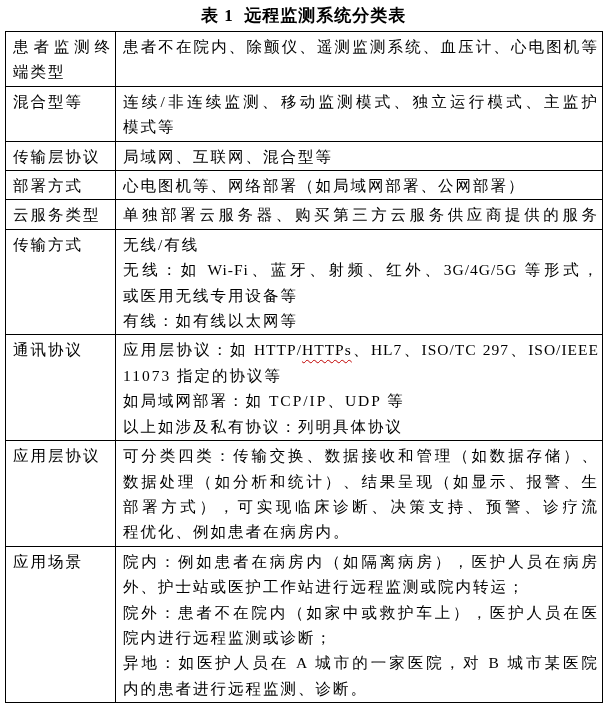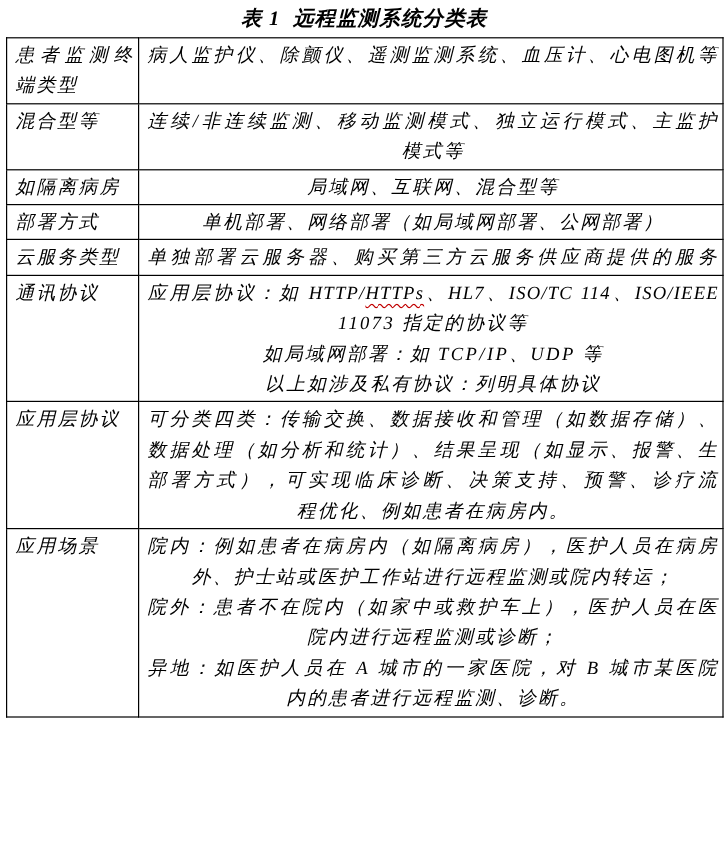--- a/index.html
+++ b/index.html
@@ -10,21 +10,20 @@
     background: #ffffff;
     overflow: hidden;
   }
   body {
     font-family: "Liberation Serif", "DejaVu Serif", serif;
     color: #000000;
   }
   .page {
     width: 607px;
     height: 713px;
-    font-style: italic;
   }
   .doc-title {
     text-align: center;
     font-weight: bold;
     font-size: 17px;
     line-height: 24px;
     padding-top: 4px;
     letter-spacing: 1px;
     white-space: pre;
   }
@@ -43,21 +42,21 @@
     padding: 2px 3px 1px 7px;
     font-size: 15.5px;
     line-height: 25.4px;
     letter-spacing: 2px;
     overflow: hidden;
   }
   td.label-cell {
     text-align: justify;
     margin-left: 40px;
   }
-  .line { text-align: center; }
+  .line { text-align: left; }
   .line.j {
     text-align: justify;
     text-align-last: justify;
   }
   .line.tight { letter-spacing: 1px; }
   .spell {
     text-decoration-line: underline;
     text-decoration-style: wavy;
     text-decoration-color: #c00000;
     text-decoration-thickness: 1px;
@@ -72,52 +71,61 @@
 
   <table class="cls-table">
     <colgroup>
       <col class="c1">
       <col class="c2">
     </colgroup>
     <tbody>
         <tr>
           <td class="label-cell">患者监测终端类型</td>
           <td class="content-cell">
-            <div class="line j">病人监护仪、除颤仪、遥测监测系统、血压计、心电图机等</div>
+            <div class="line j">患者不在院内、除颤仪、遥测监测系统、血压计、心电图机等</div>
           </td>
         </tr>
         <tr>
           <td class="label-cell">混合型等</td>
           <td class="content-cell">
             <div class="line j">连续/非连续监测、移动监测模式、独立运行模式、主监护</div>
             <div class="line">模式等</div>
           </td>
         </tr>
         <tr>
-          <td class="label-cell">如隔离病房</td>
+          <td class="label-cell">传输层协议</td>
           <td class="content-cell">
             <div class="line">局域网、互联网、混合型等</div>
           </td>
         </tr>
         <tr>
           <td class="label-cell">部署方式</td>
           <td class="content-cell">
-            <div class="line">单机部署、网络部署（如局域网部署、公网部署）</div>
+            <div class="line">心电图机等、网络部署（如局域网部署、公网部署）</div>
           </td>
         </tr>
         <tr>
           <td class="label-cell">云服务类型</td>
           <td class="content-cell">
             <div class="line j">单独部署云服务器、购买第三方云服务供应商提供的服务</div>
           </td>
         </tr>
         <tr>
+          <td class="label-cell">传输方式</td>
+          <td class="content-cell">
+            <div class="line">无线/有线</div>
+            <div class="line j tight">无线：如 Wi-Fi、蓝牙、射频、红外、3G/4G/5G 等形式，</div>
+            <div class="line">或医用无线专用设备等</div>
+            <div class="line">有线：如有线以太网等</div>
+          </td>
+        </tr>
+        <tr>
           <td class="label-cell">通讯协议</td>
           <td class="content-cell">
-            <div class="line j tight"><span>应用层协议：如 HTTP/</span><span class="spell">HTTPs</span><span>、HL7、ISO/TC 114、ISO/IEEE</span></div>
+            <div class="line j tight"><span>应用层协议：如 HTTP/</span><span class="spell">HTTPs</span><span>、HL7、ISO/TC 297、ISO/IEEE</span></div>
             <div class="line">11073 指定的协议等</div>
             <div class="line">如局域网部署：如 TCP/IP、UDP 等</div>
             <div class="line">以上如涉及私有协议：列明具体协议</div>
           </td>
         </tr>
         <tr>
           <td class="label-cell">应用层协议</td>
           <td class="content-cell">
             <div class="line j">可分类四类：传输交换、数据接收和管理（如数据存储）、</div>
             <div class="line j">数据处理（如分析和统计）、结果呈现（如显示、报警、生</div>

